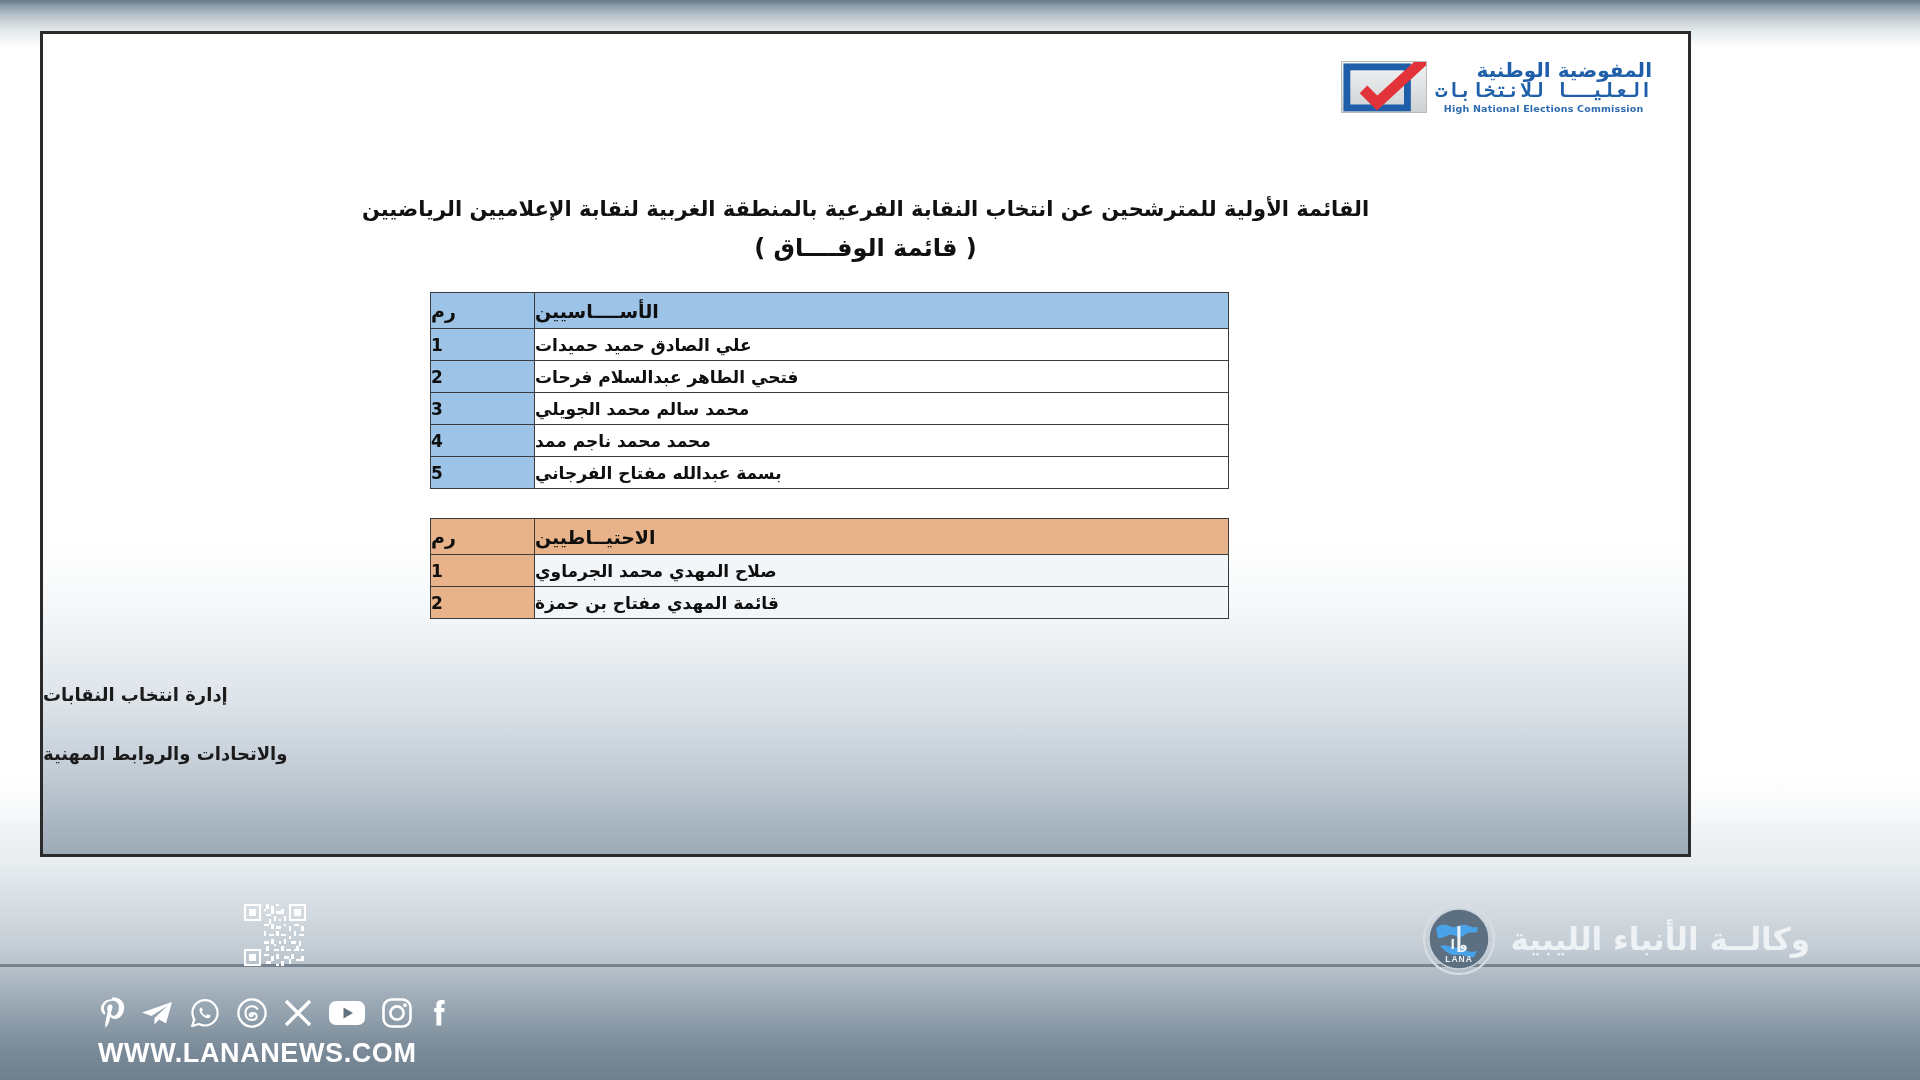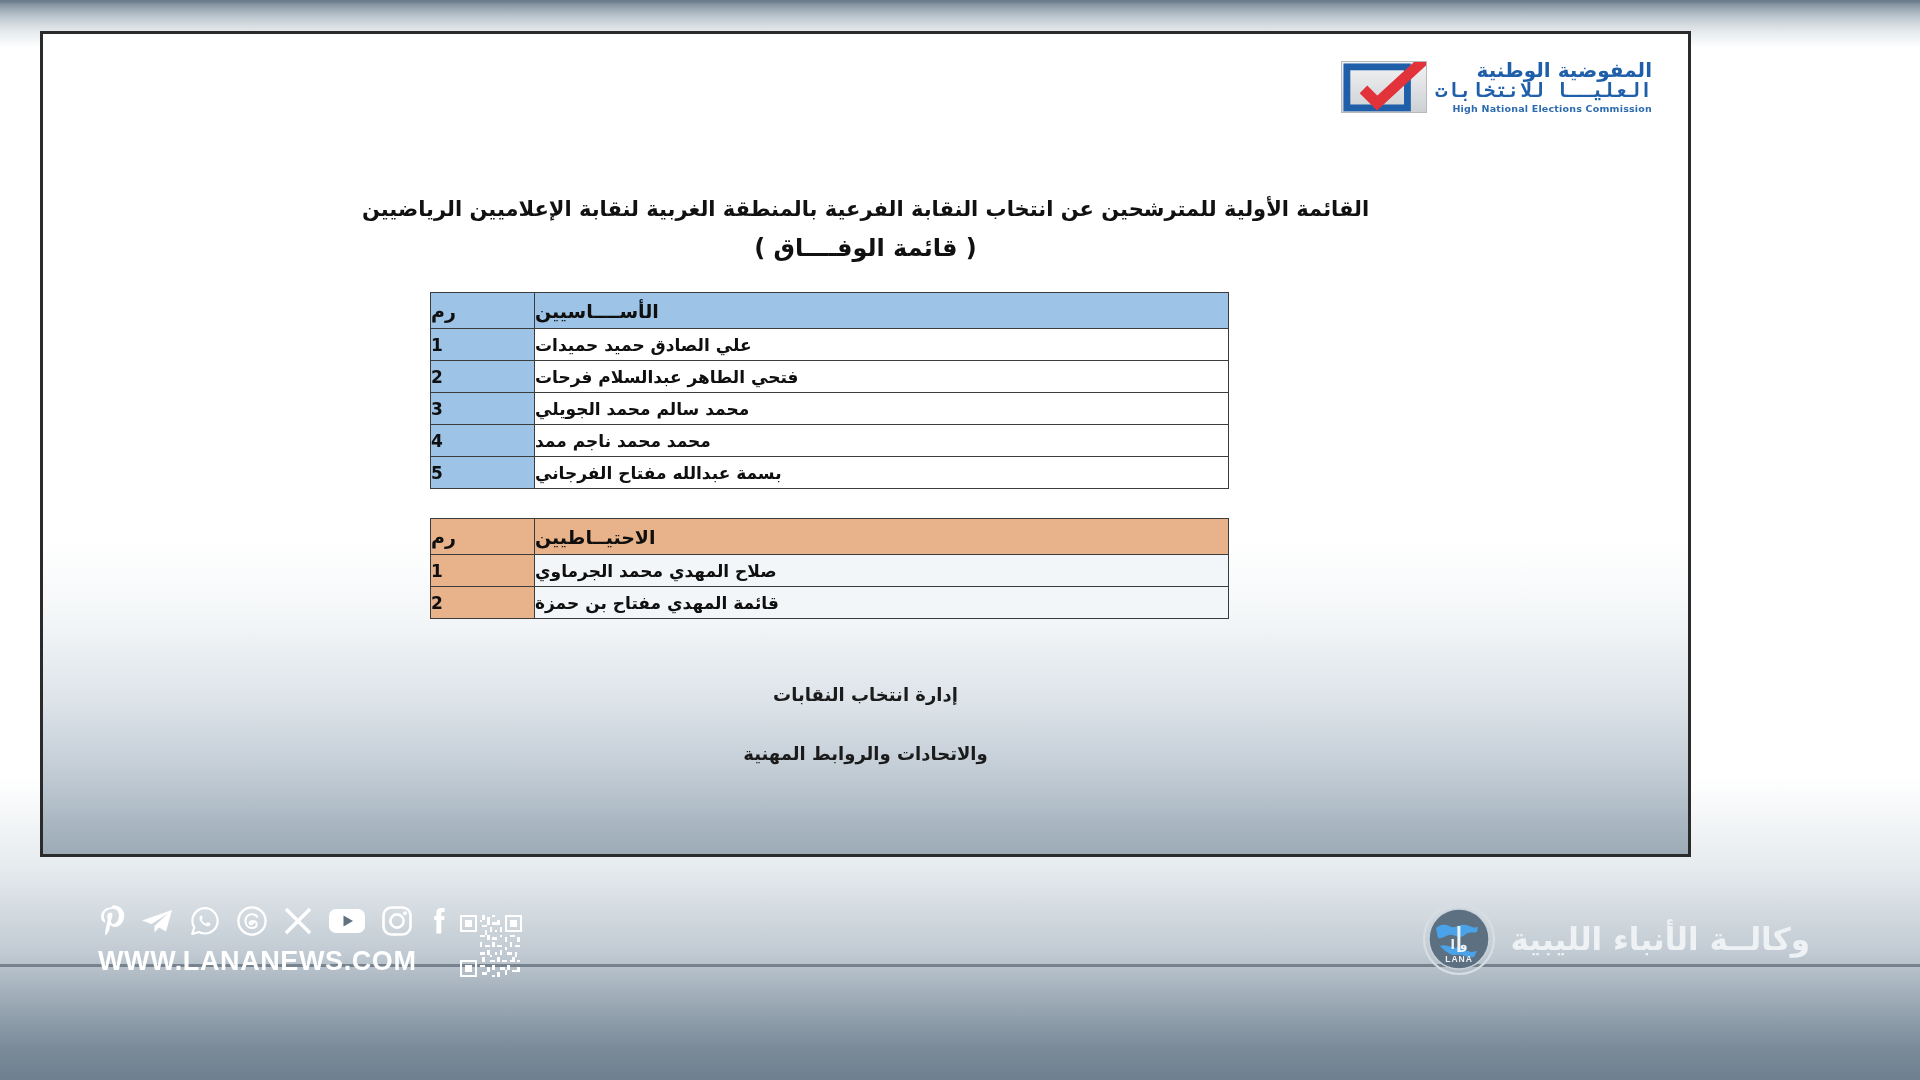--- a/index.html
+++ b/index.html
@@ -79,21 +79,21 @@
     letter-spacing: 0.5px;
     white-space: nowrap;
   }
   .hnec-ar2 { letter-spacing: 2px; font-family: Liberation Mono, monospace; }
   .hnec-en {
     color: #2d6bb0;
     font-size: 9.5px;
     font-weight: 700;
     letter-spacing: 0.2px;
     direction: ltr;
-    text-align: right;
+    text-align: center;
     margin-top: 2px;
     white-space: nowrap;
   }
   .hnec-mark {
     width: 86px;
     height: 52px;
     position: relative;
     background: linear-gradient(to bottom, #f2f3f4, #cdd1d4);
     border: 1px solid #b6babd;
     flex: none;
@@ -157,21 +157,21 @@
   
   #table-reserve { left: 387px; top: 484px; }
   #table-reserve th, #table-reserve td.num { background: #e8b38a; }
   #table-reserve td.name { background: #f3f6f8; }
 
   
   .sign-block {
     position: absolute;
     left: 0; right: 0;
     top: 650px;
-    text-align: center;
+    text-align: left;
     color: #1b1b1b;
     font-weight: 700;
     font-size: 18px;
   }
   .sign-line-1 { margin-bottom: 38px; }
 
   
   .bottom-bar {
     position: absolute;
     left: 0; right: 0;
@@ -185,23 +185,24 @@
     top: 84px;
     height: 3px;
     background: rgba(40,55,70,0.45);
   }
 
   .social-cluster {
     position: absolute;
     left: 98px;
     top: 20px;
     display: flex;
-    align-items: flex-end;
-    gap: 8px;
+    align-items: center;
+    gap: 26px;
     pointer-events: auto;
+    flex-direction: column;
   }
   .qr {
     width: 62px; height: 62px;
     flex: none;
     margin-top: 4px;
   }
   .social-right { display: flex; flex-direction: column; gap: 4px; }
   .icon-row {
     display: flex;
     align-items: center;

